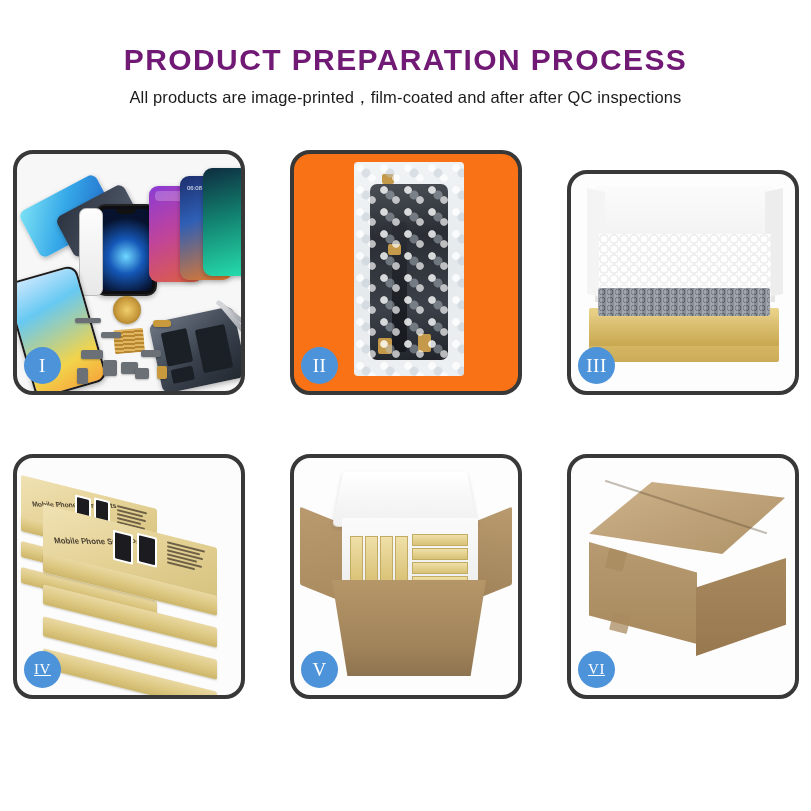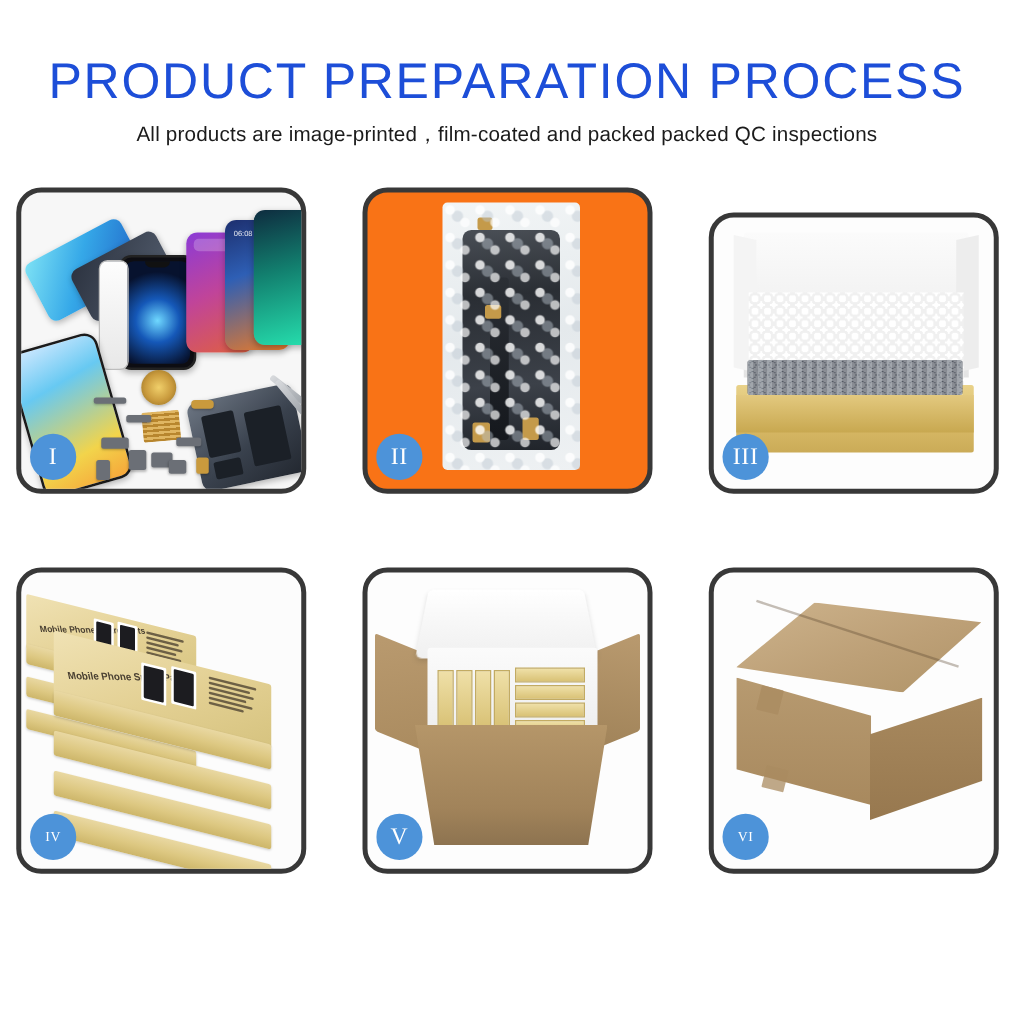--- a/index.html
+++ b/index.html
@@ -7,22 +7,22 @@
     width:811px; height:811px;
     background:#ffffff;
     font-family:"Liberation Sans", sans-serif;
     overflow:hidden;
   }
   .page { position:relative; width:811px; height:811px; background:#fff; }
 
   
   .header { padding-top:44px; text-align:center; }
   .title {
-    font-size:40px; font-weight:400; letter-spacing:1.4px;
-    color:#1d4ed8; line-height:1.05; white-space:nowrap;
+    font-size:30px; font-weight:700; letter-spacing:1.4px;
+    color:#701a75; line-height:1.05; white-space:nowrap;
   }
   .subtitle {
     margin-top:11px; font-size:16.5px; color:#1b1b1b;
     letter-spacing:.15px; white-space:nowrap;
   }
 
   
   .grid {
     position:absolute; left:13px; top:150px;
     width:786px; height:594px;
@@ -43,21 +43,21 @@
   
   .badge {
     position:absolute; left:7px; bottom:7px;
     width:37px; height:37px; border-radius:50%;
     background:#4d93d9;
     color:#fff; font-family:"Liberation Serif", serif;
     font-size:19px; font-weight:400;
     display:flex; align-items:center; justify-content:center;
     z-index:30; letter-spacing:.5px;
   }
-  .badge.wide { font-size:11px; }
+  .badge.wide { font-size:15px;text-decoration:underline; }
 
   
   .p1 { background:#f7f7f7; }
   .ph {
     position:absolute; border-radius:9px;
     box-shadow:0 2px 5px rgba(0,0,0,.28);
   }
   .ph1 { left:8px; top:36px; width:86px; height:52px;
     background:linear-gradient(130deg,#7fe3f5 0%,#35a8e8 45%,#1f5fc4 100%);
     transform:rotate(-28deg); border-radius:7px; }
@@ -239,21 +239,21 @@
   .tape { position:absolute; background:#a98b60; opacity:.75; border-radius:1px; }
   .seam { position:absolute; background:rgba(90,70,45,.35); }
 </style>
 </head>
 <body>
 
 <div class="page">
 
   <div class="header">
     <div class="title">PRODUCT PREPARATION PROCESS</div>
-    <div class="subtitle">All products are image-printed，film-coated and packed packed QC inspections</div>
+    <div class="subtitle">All products are image-printed，film-coated and after after QC inspections</div>
   </div>
 
   <div class="grid">
 
     <div class="panel p1">
       <div class="photo">
         <div class="ph ph1"></div>
         <div class="ph1b"></div>
 
         <div class="ph ph2">

